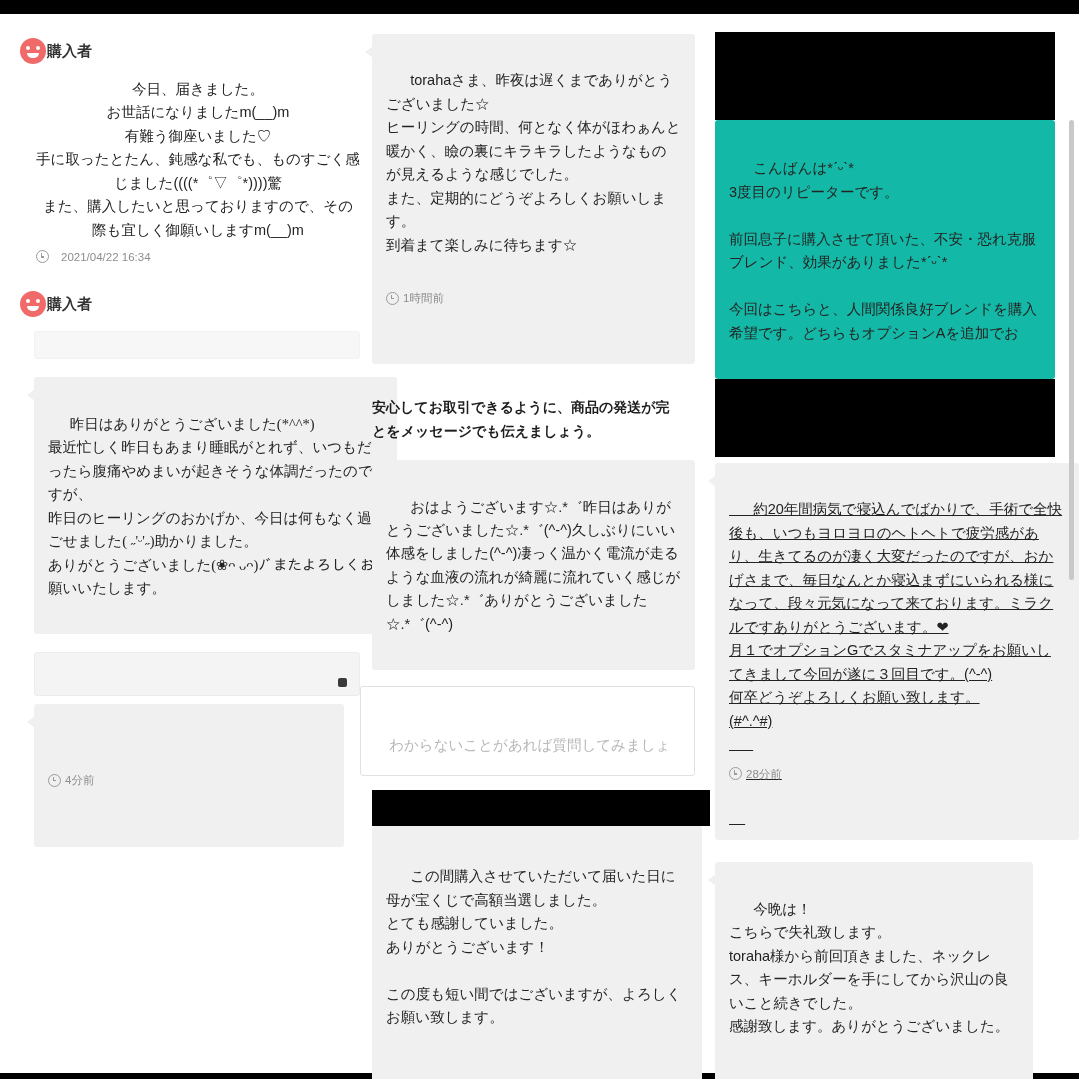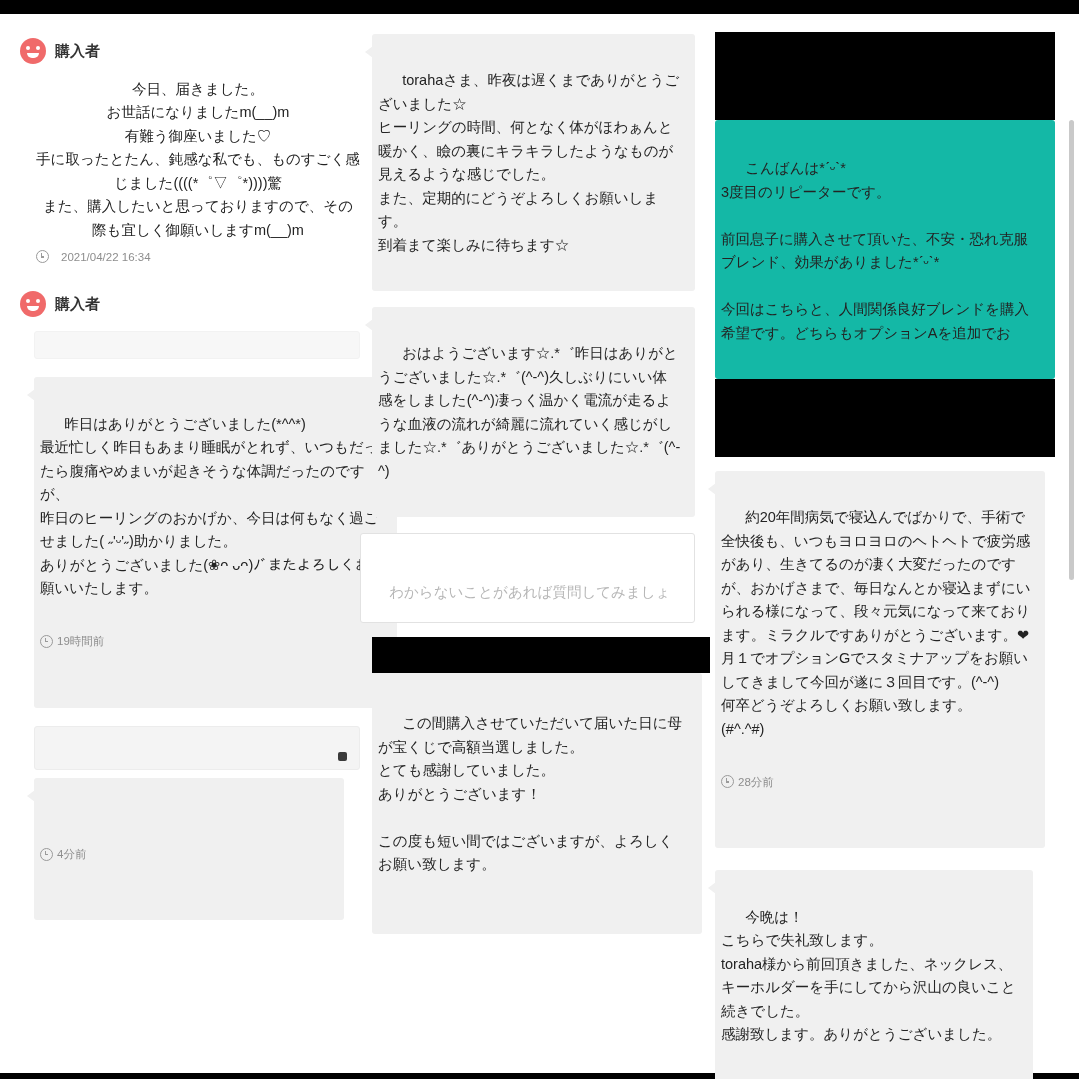--- a/index.html
+++ b/index.html
@@ -40,21 +40,21 @@
     position: absolute;
     top: 14px;
   }
   .col-left  { left: 20px;  width: 340px; }
   .col-mid   { left: 372px; width: 330px; }
   .col-right { left: 715px; width: 340px; }
 
   .bubble {
     background: #f0f0f0;
     border-radius: 3px;
-    padding: 12px 14px 10px 6px;
+    padding: 12px 14px 10px 14px;
     font-size: 14.5px;
     line-height: 1.62;
     color: #232323;
     white-space: pre-wrap;
     box-sizing: border-box;
   }
   .bubble.white {
     background: #ffffff;
     border: 1px solid #e2e2e2;
   }
@@ -95,21 +95,21 @@
   .clock:after {
     content: "";
     position: absolute;
     left: 4px; top: 5px;
     width: 3.2px; height: 1.2px;
     background: #9a9a9a;
   }
   .buyer-row {
     display: flex;
     align-items: center;
-    gap: 9px;
+    gap: 1px;
     margin-bottom: 14px;
   }
   .avatar {
     width: 26px; height: 26px;
     border-radius: 50%;
     background: #f06a6a;
     position: relative;
     flex: 0 0 auto;
   }
   .avatar:before, .avatar:after {
@@ -209,29 +209,25 @@
 
     <div class="buyer-row" style="margin-top:28px;">
       <div class="avatar">
           <span></span>
         </div>
       <div class="buyer-label">購入者</div>
     </div>
 
     <div class="faint-strip" style="height:26px; margin-left:14px; margin-top:4px; background:#f7f7f7; border-color:#f2f2f2;"></div>
 
-    <div class="bubble tail-left" style="margin-top:18px; margin-left:14px; width:363px;">
+    <div class="bubble tail-left" style="margin-top:18px; margin-left:14px; width:363px;font-family:Liberation Serif, serif;">
       <span>昨日はありがとうございました(*^^*)
 最近忙しく昨日もあまり睡眠がとれず、いつもだったら腹痛やめまいが起きそうな体調だったのですが、
 昨日のヒーリングのおかげか、今日は何もなく過ごせました( ˶'ᵕ'˶)助かりました。
 ありがとうございました(❀ᴖ ᴗᴖ)ﾉﾞまたよろしくお願いいたします。</span>
-      <div class="timestamp">
-        <span class="clock"></span>
-        <span>19時間前</span>
-      </div>
     </div>
 
     <div class="faint-strip" style="height:42px; margin-left:14px; margin-top:18px;">
       <div class="dot"></div>
     </div>
 
     <div class="bubble tail-left" style="margin-top:8px; margin-left:14px; width:310px;">
       <div class="timestamp">
         <span class="clock"></span>
         <span>4分前</span>
@@ -240,22 +236,28 @@
 
   </div>
 
   <div class="col col-mid">
 
     <div class="bubble tail-left" style="margin-top:20px; width:323px;">
       <span>torahaさま、昨夜は遅くまでありがとうございました☆
 ヒーリングの時間、何となく体がほわぁんと暖かく、瞼の裏にキラキラしたようなものが見えるような感じでした。
 また、定期的にどうぞよろしくお願いします。
 到着まて楽しみに待ちます☆</span>
-    </div>
-
+      <div class="timestamp">
+        <span class="clock"></span>
+        <span>1時間前</span>
+      </div>
+    </div>
+
+    <div class="notice" style="margin-top:32px;">安心してお取引できるように、商品の発送が完
+とをメッセージでも伝えましょう。</div>
 
     <div class="bubble tail-left" style="margin-top:16px; width:323px;">
       <span>おはようございます☆.*゛昨日はありがとうございました☆.*゛(^-^)久しぶりにいい体感をしました(^-^)凄っく温かく電流が走るような血液の流れが綺麗に流れていく感じがしました☆.*゛ありがとうございました☆.*゛(^-^)</span>
     </div>
 
     <div class="bubble white" style="margin-top:16px; margin-left:-12px; width:335px; height:90px; padding:24px 4px;">
       <span class="hint">わからないことがあれば質問してみましょ</span>
     </div>
 
     <div class="redact" style="height:36px; width:338px; margin-top:14px;"></div>
@@ -279,21 +281,21 @@
       <span>こんばんは*ˊᵕˋ*
 3度目のリピーターです。
 
 前回息子に購入させて頂いた、不安・恐れ克服ブレンド、効果がありました*ˊᵕˋ*
 
 今回はこちらと、人間関係良好ブレンドを購入希望です。どちらもオプションAを追加でお</span>
     </div>
 
     <div class="redact" style="height:78px; width:340px;"></div>
 
-    <div class="bubble tail-left" style="margin-top:14px; width:330px;">
+    <div class="bubble tail-left" style="margin-top:6px; width:364px;text-decoration:underline;">
       <span>約20年間病気で寝込んでばかりで、手術で全快後も、いつもヨロヨロのヘトヘトで疲労感があり、生きてるのが凄く大変だったのですが、おかげさまで、毎日なんとか寝込まずにいられる様になって、段々元気になって来ております。ミラクルですありがとうございます。❤
 月１でオプションGでスタミナアップをお願いしてきまして今回が遂に３回目です。(^-^)
 何卒どうぞよろしくお願い致します。
 (#^.^#)</span>
       <div class="timestamp">
         <span class="clock"></span>
         <span>28分前</span>
       </div>
     </div>
 

